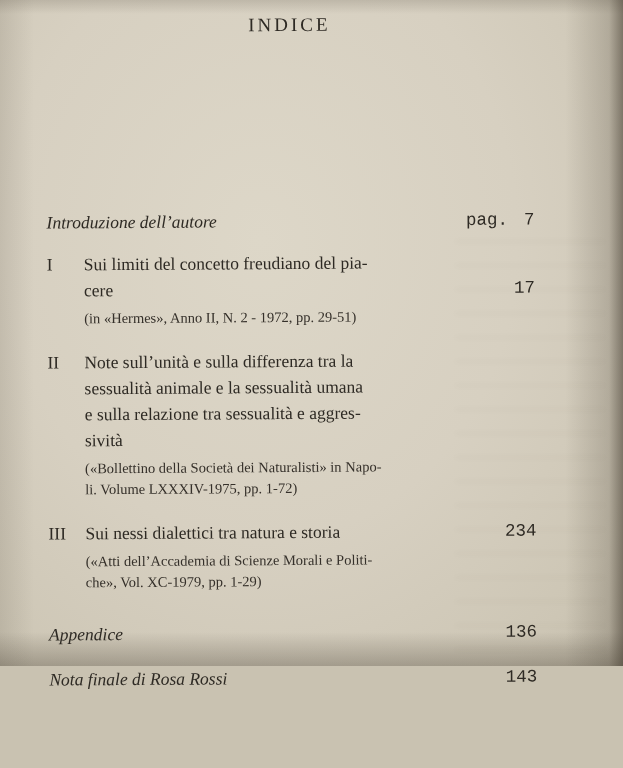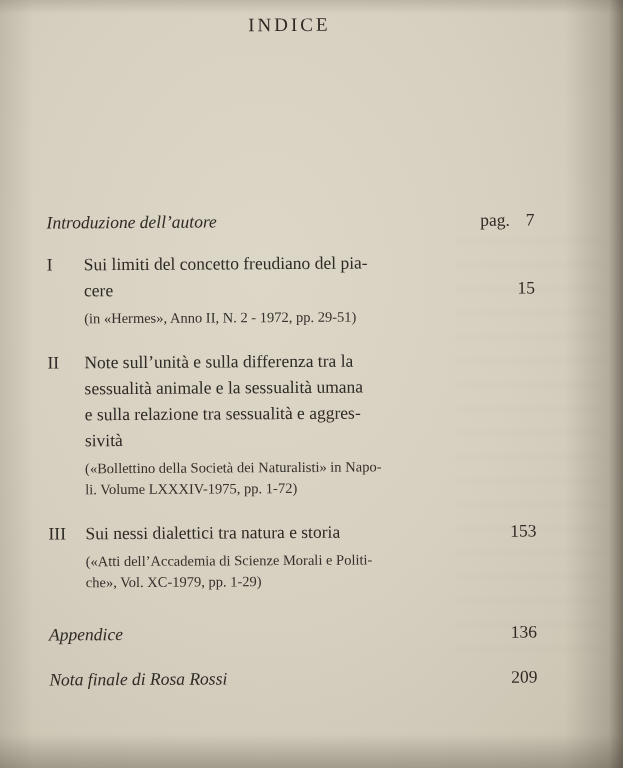--- a/index.html
+++ b/index.html
@@ -4,21 +4,21 @@
 <style>
   * { margin:0; padding:0; box-sizing:border-box; }
   html, body { width:623px; height:768px; }
   body {
     font-family:"Liberation Serif","DejaVu Serif",serif;
     overflow:hidden;
     background:#c9c2b1;
   }
   .photo {
     position:relative;
-    width:623px; height:768px;
+    width:623px; height:666px;
     background:
       radial-gradient(ellipse at 42% 36%, #ddd7c8 0%, #d7d0c1 50%, #cdc6b5 85%, #c3bcab 100%);
   }
   
   .photo::before {
     content:"";
     position:absolute; inset:0;
     background:
       linear-gradient(to left,  rgba(56,48,36,0.55) 0px, rgba(56,48,36,0.20) 14px, rgba(56,48,36,0) 58px),
       linear-gradient(to top,   rgba(56,48,36,0.30) 0px, rgba(56,48,36,0) 34px),
@@ -68,20 +68,21 @@
     grid-column:2; grid-row:1;
     font-size:17.5px; line-height:26px;
   }
   .entry.no-num .main { grid-column:1 / 3; font-style:italic; }
   .pagenum {
     grid-column:3; grid-row:1;
     align-self:end;
     font-size:17.5px; line-height:26px;
     display:flex; justify-content:flex-end; gap:16px;
     white-space:nowrap;
+    font-family:Liberation Mono, monospace;
   }
   .note {
     grid-column:2; grid-row:2;
     font-size:14.5px; line-height:21.5px;
     margin-top:5px;
     color:#35302a;
   }
 </style>
 </head>
 <body>
@@ -103,21 +104,21 @@
       </div>
     </div>
 
     <div class="entry">
       <div class="numeral">I</div>
       <div class="main">
         <div>Sui limiti del concetto freudiano del pia-</div>
         <div>cere</div>
       </div>
       <div class="pagenum">
-        <span>15</span>
+        <span>17</span>
       </div>
       <div class="note">
         <div>(in «Hermes», Anno II, N. 2 - 1972, pp. 29-51)</div>
       </div>
     </div>
 
     <div class="entry">
       <div class="numeral">II</div>
       <div class="main">
         <div>Note sull’unità e sulla differenza tra la</div>
@@ -130,21 +131,21 @@
         <div>li. Volume LXXXIV-1975, pp. 1-72)</div>
       </div>
     </div>
 
     <div class="entry gap-lg">
       <div class="numeral">III</div>
       <div class="main">
         <div>Sui nessi dialettici tra natura e storia</div>
       </div>
       <div class="pagenum">
-        <span>153</span>
+        <span>234</span>
       </div>
       <div class="note">
         <div>(«Atti dell’Accademia di Scienze Morali e Politi-</div>
         <div>che», Vol. XC-1979, pp. 1-29)</div>
       </div>
     </div>
 
     <div class="entry no-num">
       <div class="main">
         <div>Appendice</div>
@@ -152,18 +153,18 @@
       <div class="pagenum">
         <span>136</span>
       </div>
     </div>
 
     <div class="entry no-num">
       <div class="main">
         <div>Nota finale di Rosa Rossi</div>
       </div>
       <div class="pagenum">
-        <span>209</span>
+        <span>143</span>
       </div>
     </div>
 
   </div>
 </div>
 
 </body></html>

